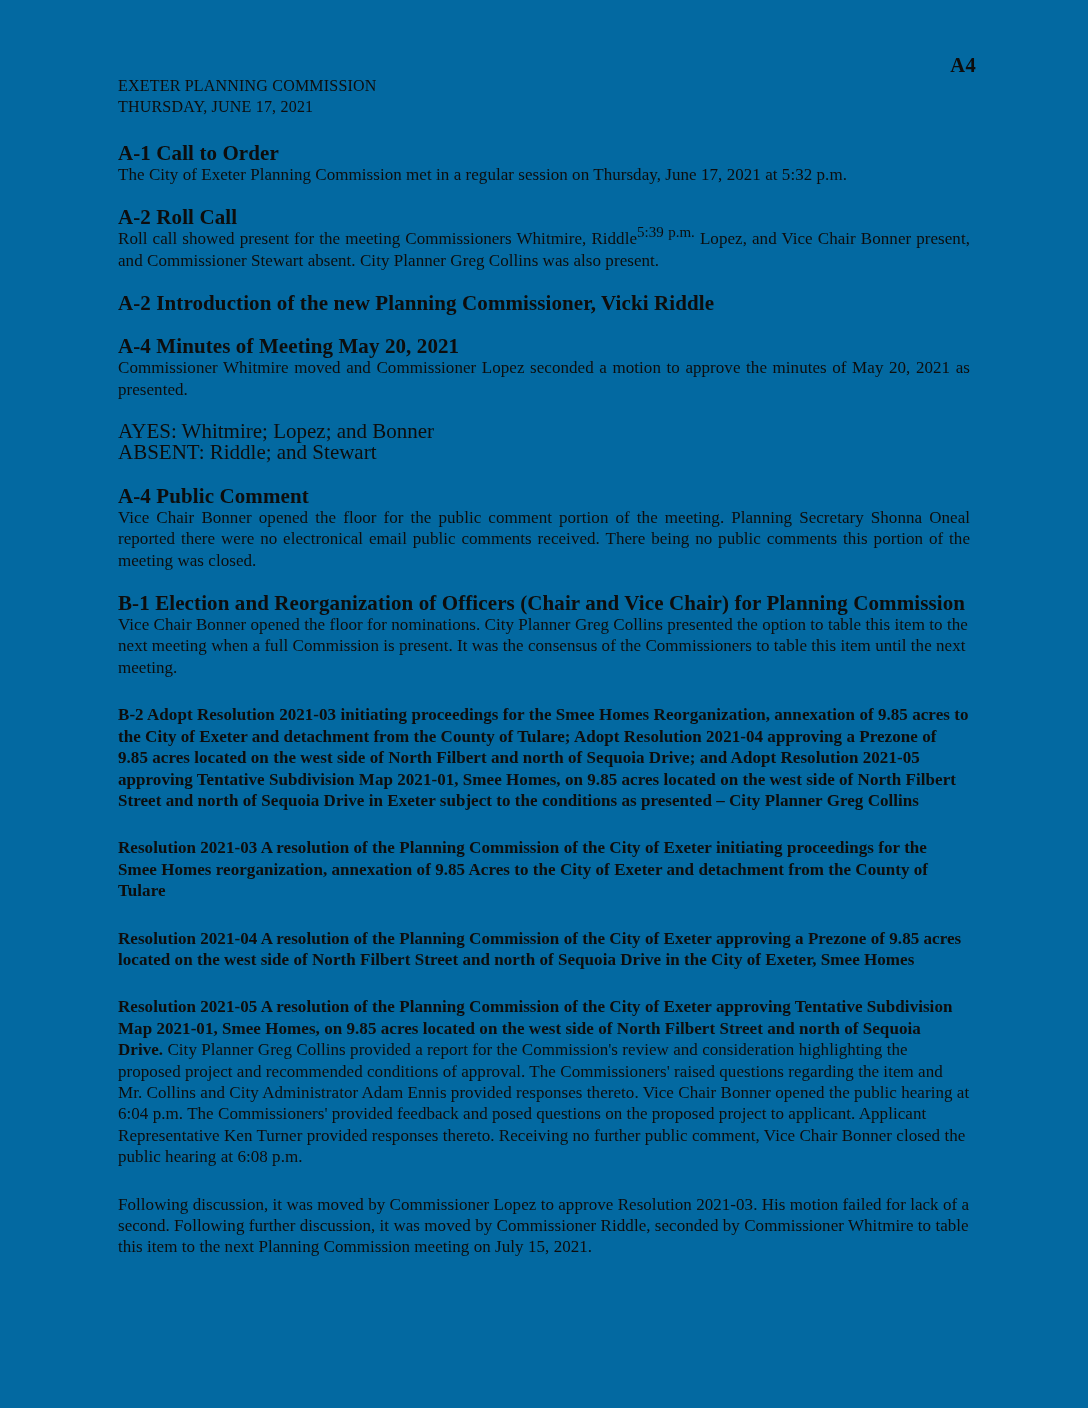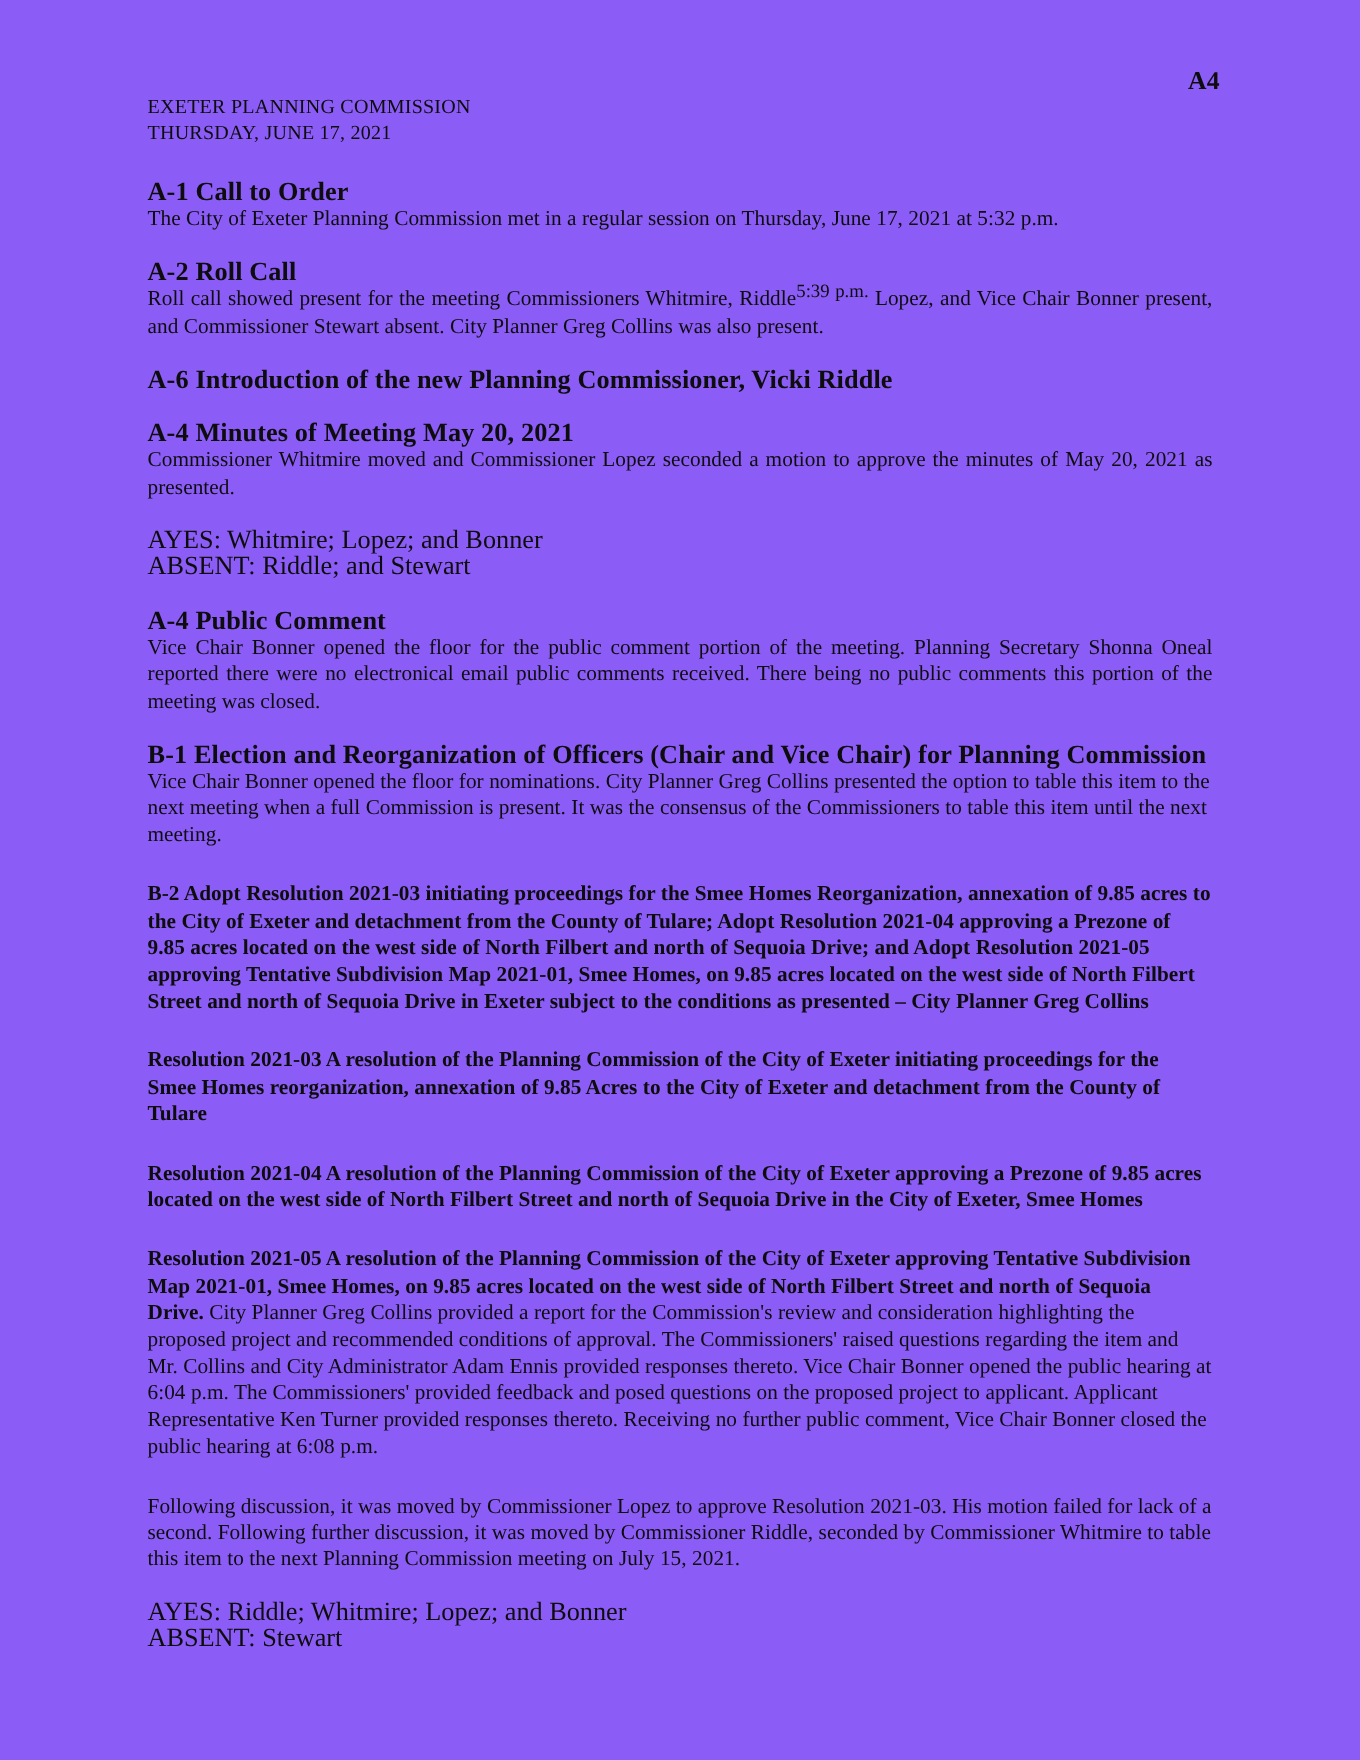--- a/index.html
+++ b/index.html
@@ -8,21 +8,21 @@
     background: #ffffff;
   }
   body {
     font-family: "Liberation Serif", "DejaVu Serif", serif;
     color: #0d0d0d;
   }
   .page {
     position: relative;
     width: 1088px;
     height: 1408px;
-    background: #8b5cf6;
+    background: #0369a1;
     box-sizing: border-box;
     overflow: hidden;
   }
   .page-label {
     position: absolute;
     top: 54px;
     right: 112px;
     font-weight: bold;
     font-size: 20.5px;
     letter-spacing: 0.3px;
@@ -93,21 +93,21 @@
       <div class="heading">A-1 Call to Order</div>
       <div class="para nojust">The City of Exeter Planning Commission met in a regular session on Thursday, June 17, 2021 at 5:32 p.m.</div>
     </div>
 
     <div class="block gap-md">
       <div class="heading">A-2 Roll Call</div>
       <div class="para"><span>Roll call showed present for the meeting Commissioners Whitmire, Riddle</span><sup>5:39 p.m.</sup><span> Lopez, and Vice Chair Bonner present, and Commissioner Stewart absent. City Planner Greg Collins was also present.</span></div>
     </div>
 
     <div class="block gap-md">
-      <div class="heading">A-6 Introduction of the new Planning Commissioner, Vicki Riddle</div>
+      <div class="heading">A-2 Introduction of the new Planning Commissioner, Vicki Riddle</div>
     </div>
 
     <div class="block gap-md">
       <div class="heading">A-4 Minutes of Meeting May 20, 2021</div>
       <div class="para">Commissioner Whitmire moved and Commissioner Lopez seconded a motion to approve the minutes of May 20, 2021 as presented.</div>
       <div class="vote">
         <div>AYES: Whitmire; Lopez; and Bonner</div>
         <div>ABSENT: Riddle; and Stewart</div>
       </div>
     </div>
@@ -133,20 +133,16 @@
     <div class="block gap-lg">
       <div class="para bold nojust">Resolution 2021-04 A resolution of the Planning Commission of the City of Exeter approving a Prezone of 9.85 acres located on the west side of North Filbert Street and north of Sequoia Drive in the City of Exeter, Smee Homes</div>
     </div>
 
     <div class="block gap-lg">
       <div class="para nojust"><b>Resolution 2021-05 A resolution of the Planning Commission of the City of Exeter approving Tentative Subdivision Map 2021-01, Smee Homes, on 9.85 acres located on the west side of North Filbert Street and north of Sequoia Drive.</b><span>  City Planner Greg Collins provided a report for the Commission's review and consideration highlighting the proposed project and recommended conditions of approval. The Commissioners' raised questions regarding the item and Mr. Collins and City Administrator Adam Ennis provided responses thereto. Vice Chair Bonner opened the public hearing at 6:04 p.m. The Commissioners' provided feedback and posed questions on the proposed project to applicant. Applicant Representative Ken Turner provided responses thereto. Receiving no further public comment, Vice Chair Bonner closed the public hearing at 6:08 p.m.</span></div>
     </div>
 
     <div class="block gap-lg">
       <div class="para nojust">Following discussion, it was moved by Commissioner Lopez to approve Resolution 2021-03. His motion failed for lack of a second. Following further discussion, it was moved by Commissioner Riddle, seconded by Commissioner Whitmire to table this item to the next Planning Commission meeting on July 15, 2021.</div>
-      <div class="vote">
-        <div>AYES: Riddle; Whitmire; Lopez; and Bonner</div>
-        <div>ABSENT: Stewart</div>
-      </div>
     </div>
 
   </div>
 </div>
 
 </body></html>

